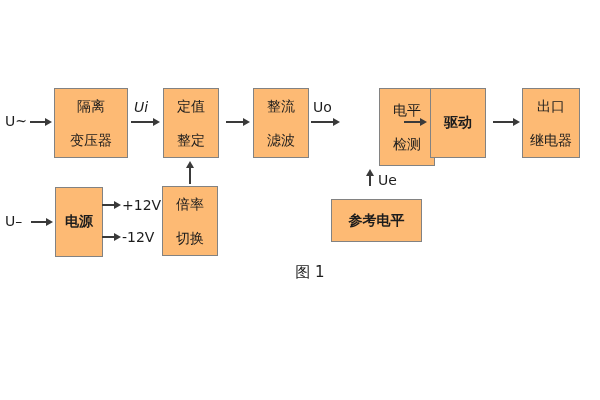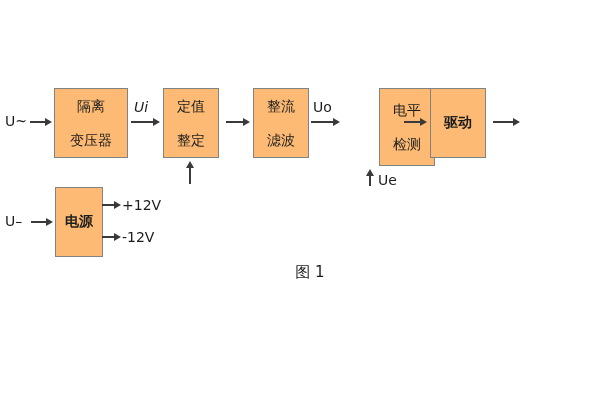--- a/index.html
+++ b/index.html
@@ -46,22 +46,27 @@
 
   <div class="box" style="left:54px;  top:88px; width:74px; height:70px;">隔离
 变压器</div>
   <div class="box" style="left:163px; top:88px; width:56px; height:70px;">定值
 整定</div>
   <div class="box" style="left:253px; top:88px; width:56px; height:70px;">整流
 滤波</div>
   <div class="box" style="left:342px; top:88px; width:56px; height:78px;margin-left:37px;">电平
 检测</div>
   <div class="box short" style="left:430px; top:88px; width:56px; height:70px;">驱动</div>
+  <div class="box" style="left:522px; top:88px; width:58px; height:70px;">出口
+继电器</div>
 
   <div class="box short" style="left:55px; top:187px; width:48px; height:70px;">电源</div>
+  <div class="box" style="left:162px; top:186px; width:56px; height:70px;">倍率
+切换</div>
+  <div class="box short" style="left:331px; top:199px; width:91px; height:43px;">参考电平</div>
 
   <span class="lbl" style="left:5px;  top:113px;">U~</span>
   <span class="lbl" style="left:134px; top:99px;font-style:italic;">Ui</span>
   <span class="lbl" style="left:313px; top:99px;">Uo</span>
   <span class="lbl" style="left:378px; top:172px;">Ue</span>
   <span class="lbl" style="left:5px;  top:213px;">U–</span>
   <span class="lbl" style="left:122px; top:197px;text-align:center;">+12V</span>
   <span class="lbl" style="left:122px; top:229px;">-12V</span>
 
   <div class="arrow-r" style="left:30px;  top:121px; width:15px;"></div>

